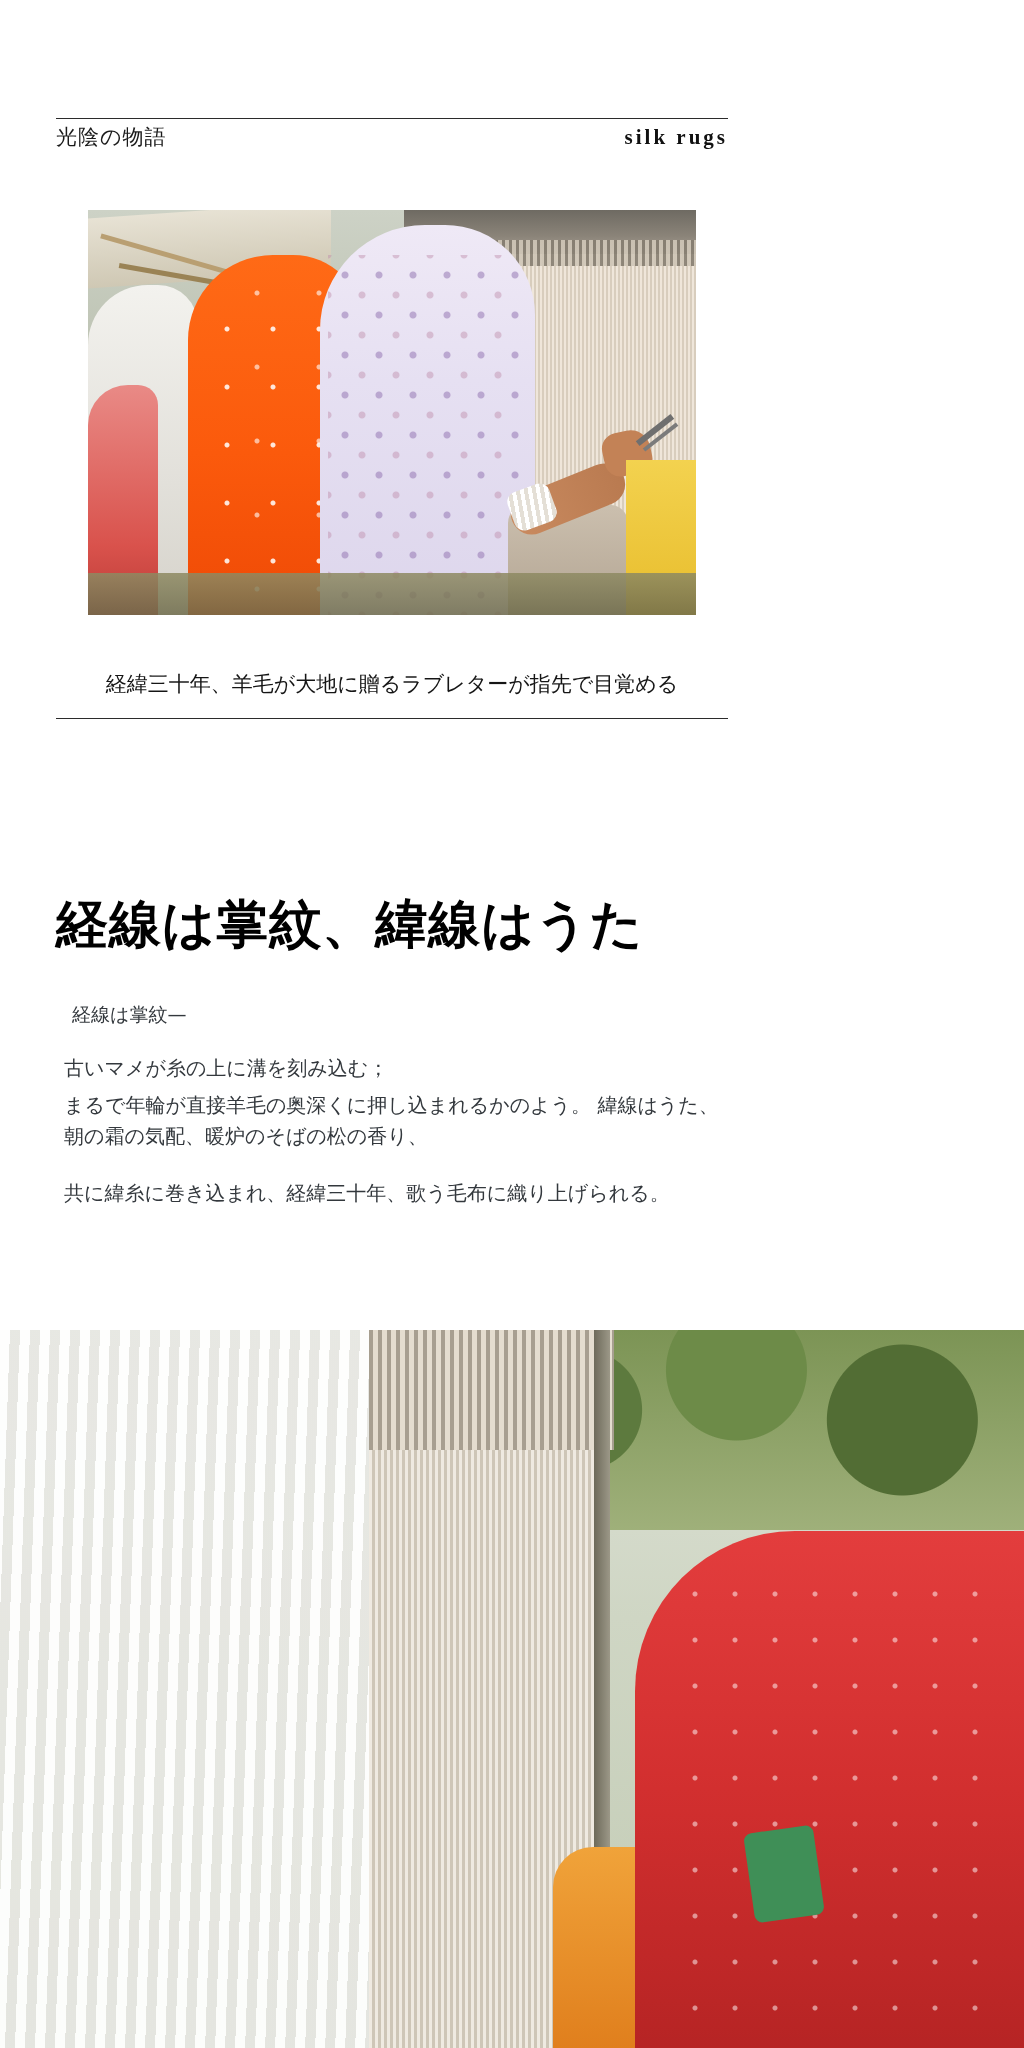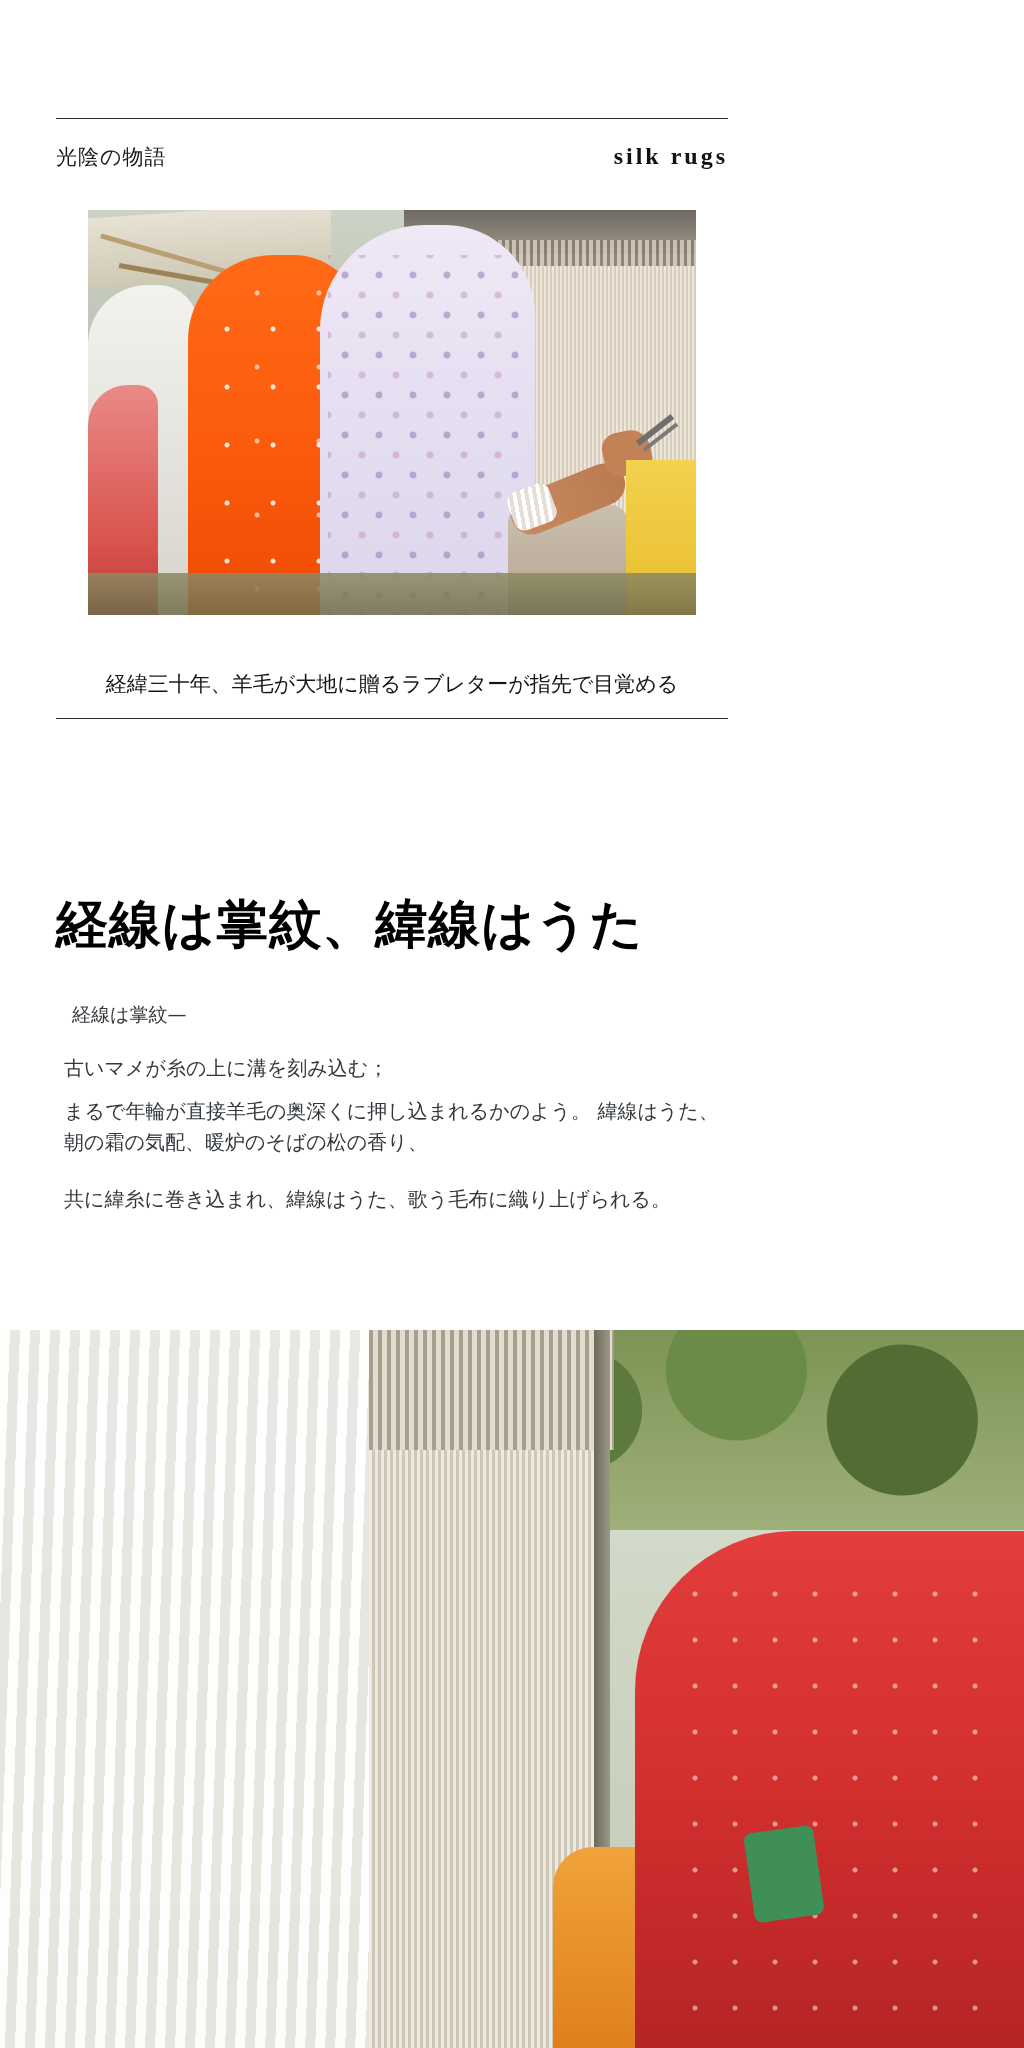--- a/index.html
+++ b/index.html
@@ -23,33 +23,33 @@
     background: #ffffff;
   }
 
   
   .header {
     position: absolute;
     left: 56px;
     top: 118px;
     width: 672px;
     border-top: 1px solid #2b2b2b;
-    padding-top: 24px;
+    padding-top: 4px;
     display: flex;
     align-items: baseline;
     justify-content: space-between;
   }
   .header-title {
     font-size: 21px;
     letter-spacing: 1px;
     color: #1a1a1a;
     font-family: "DejaVu Sans", sans-serif;
   }
   .header-brand {
-    font-size: 24px;
+    font-size: 21px;
     font-weight: bold;
     letter-spacing: 3px;
     color: #111111;
     font-family: "Liberation Serif", serif;
   }
 
   
   .hero {
     position: absolute;
     left: 88px;
@@ -252,21 +252,21 @@
     margin: 0 0 26px 0;
     font-size: 20px;
     line-height: 1.55;
   }
   .body-copy p.lead {
     font-size: 19px;
     margin-left: 8px;
     margin-bottom: 24px;
   }
   .body-copy p.tight {
-    margin-bottom: 12px;
+    margin-bottom: 6px;
   }
 
   
   .bottom-image {
     position: absolute;
     left: 0;
     top: 1330px;
     width: 1024px;
     height: 718px;
     overflow: hidden;
@@ -365,21 +365,21 @@
   <div class="caption-wrap">
     <div class="caption">経緯三十年、羊毛が大地に贈るラブレターが指先で目覚める</div>
   </div>
 
   <h1 class="headline">経線は掌紋、緯線はうた</h1>
 
   <div class="body-copy">
     <p class="lead">経線は掌紋—</p>
     <p class="tight">古いマメが糸の上に溝を刻み込む；</p>
     <p>まるで年輪が直接羊毛の奥深くに押し込まれるかのよう。 緯線はうた、朝の霜の気配、暖炉のそばの松の香り、</p>
-    <p>共に緯糸に巻き込まれ、緯線はうた、歌う毛布に織り上げられる。</p>
+    <p>共に緯糸に巻き込まれ、経緯三十年、歌う毛布に織り上げられる。</p>
   </div>
 
   <div class="bottom-image">
     <div class="bi-sky"></div>
     <div class="bi-trees"></div>
     <div class="bi-curtain"></div>
     <div class="bi-warp"></div>
     <div class="bi-beam"></div>
     <div class="bi-pole"></div>
     <div class="bi-orange-fig"></div>

